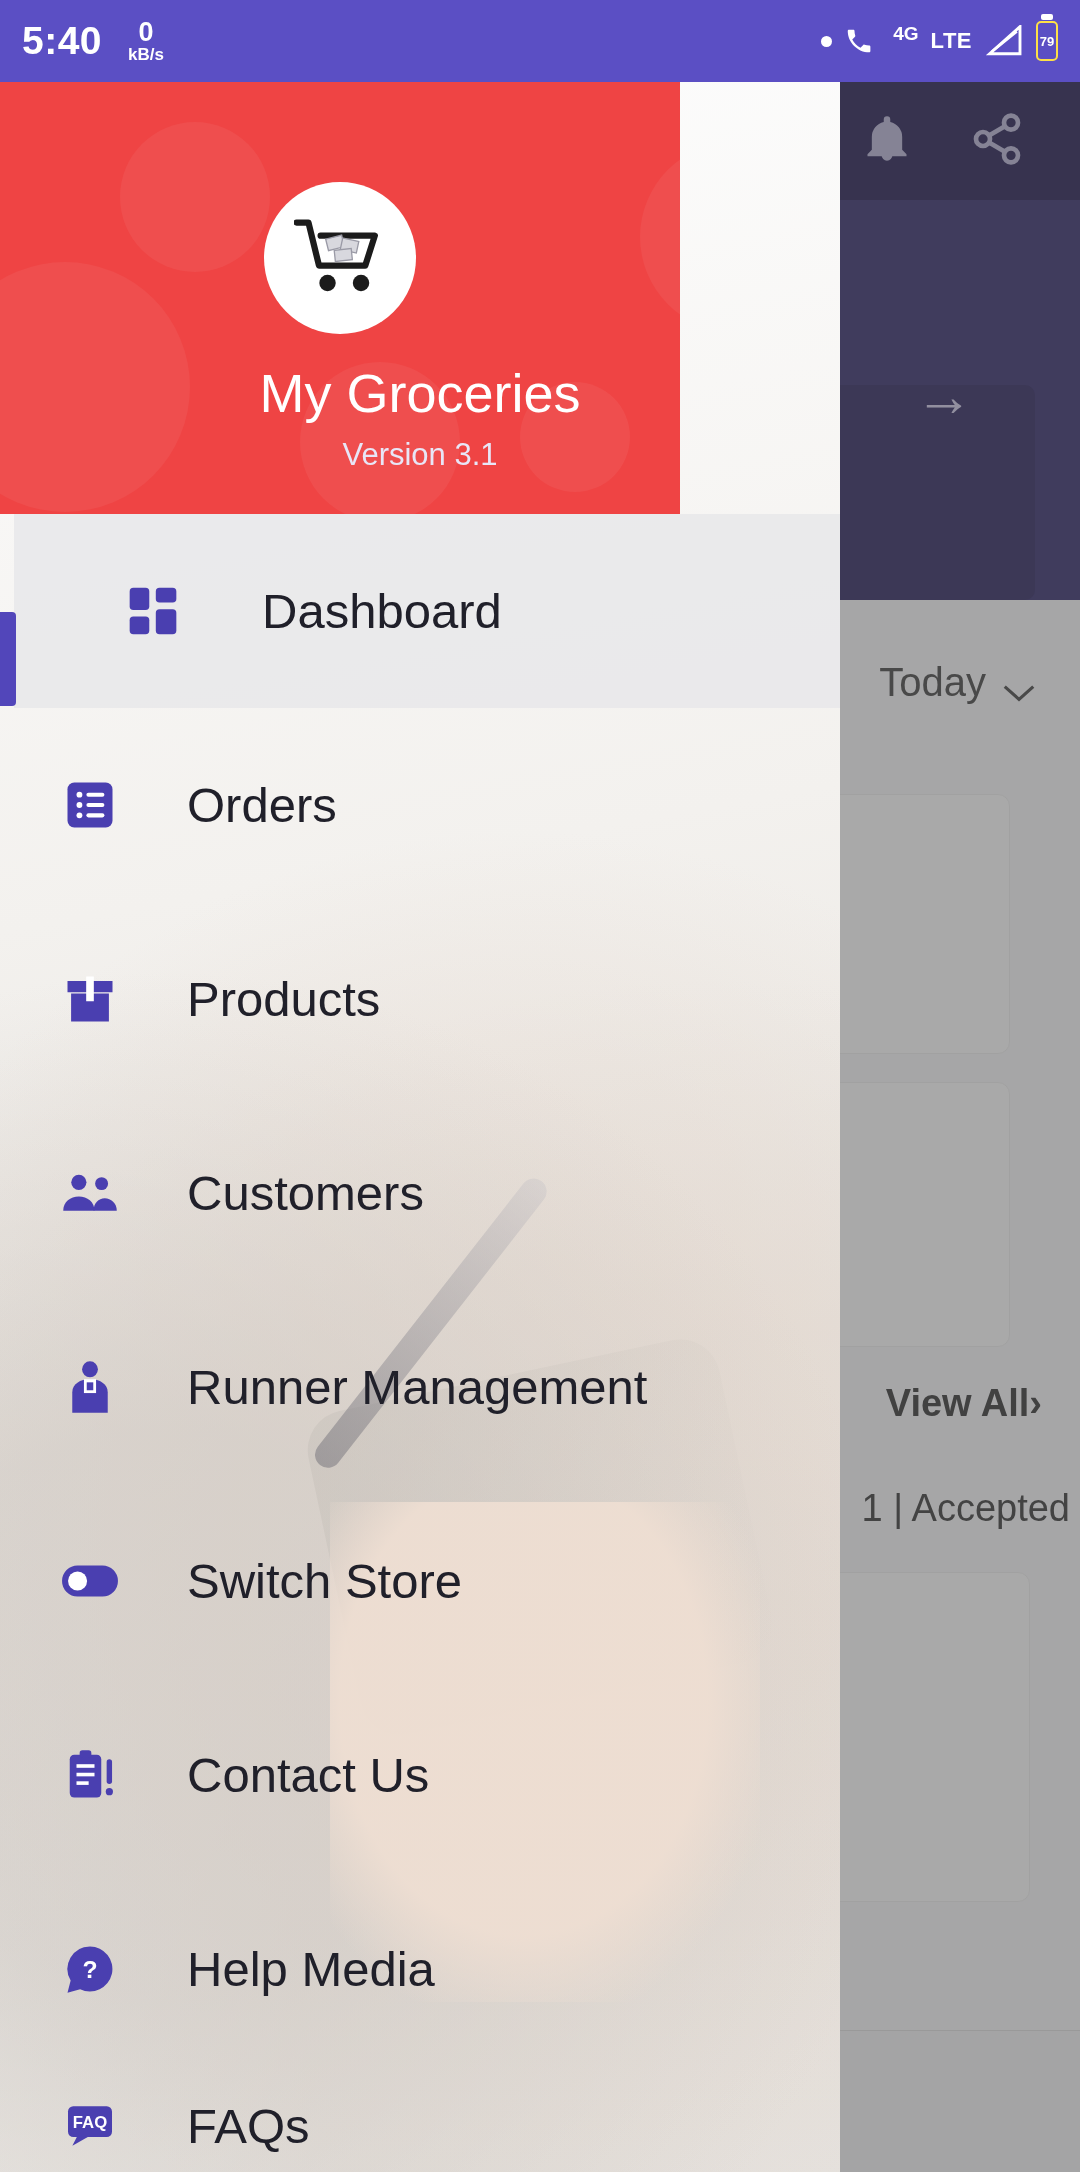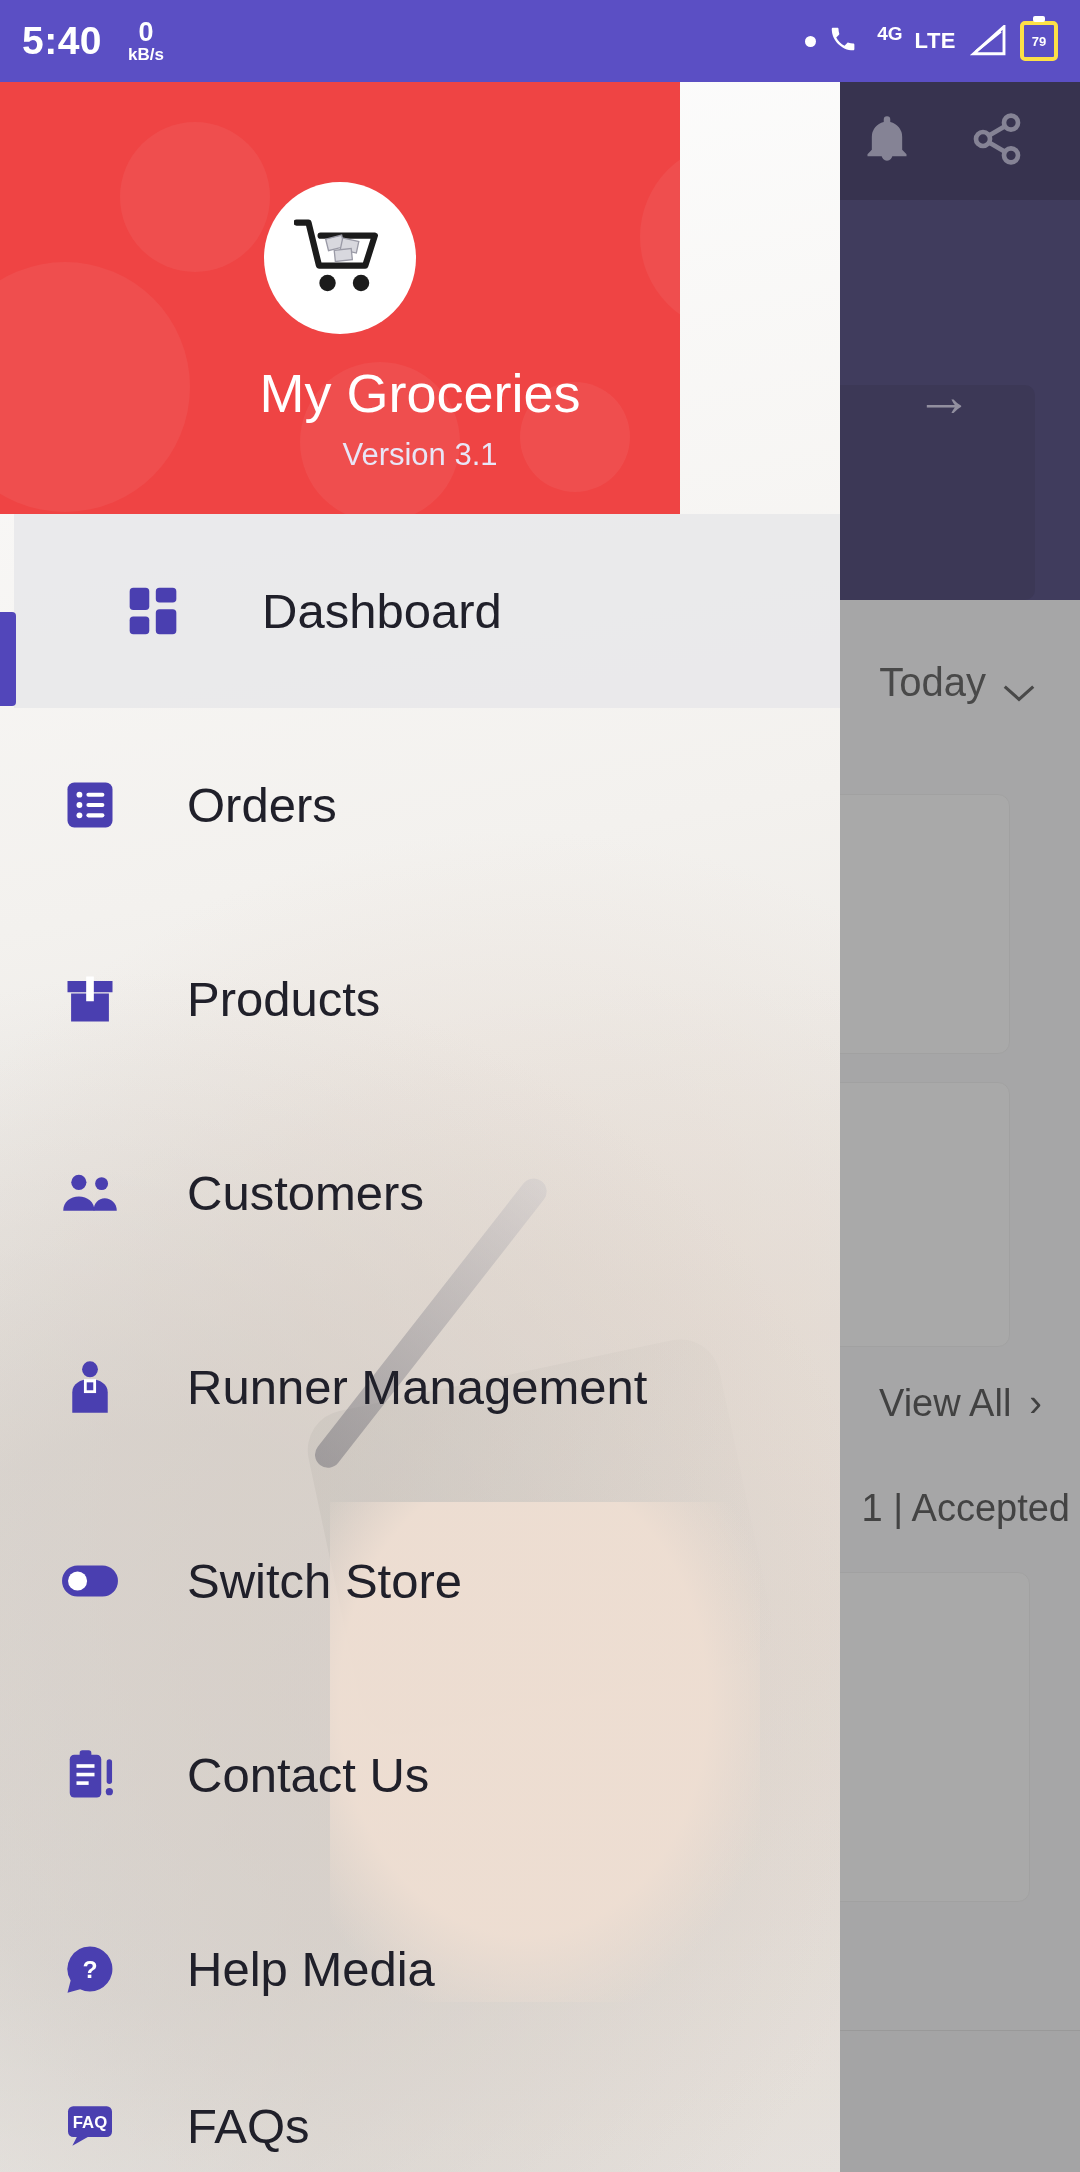--- a/index.html
+++ b/index.html
@@ -31,25 +31,25 @@
   }
   .sb-net {
     margin-left: 26px; text-align: center; line-height: 1;
   }
   .sb-net-rate { font-size: 27px; font-weight: bold; }
   .sb-net-unit { font-size: 17px; font-weight: bold; margin-top: 2px; }
   .sb-right {
     margin-left: auto; display: flex; align-items: center; gap: 12px;
   }
   .sb-dot { width: 11px; height: 11px; border-radius: 50%; background: #ffffff; }
-  .sb-phone-grp { display: flex; align-items: flex-start; gap: 19px; }
+  .sb-phone-grp { display: flex; align-items: center; gap: 19px; }
   .sb-4g { font-size: 19px; font-weight: bold; line-height: 1; margin-bottom: 16px;}
   .sb-lte { font-size: 22px; font-weight: bold; letter-spacing: 0.5px; }
   .sb-batt {
-    width: 38px; height: 40px; border: 4px solid #fde047; border-radius: 5px;
+    width: 22px; height: 40px; border: 2px solid #fde047; border-radius: 5px;
     position: relative; display:flex; align-items:center; justify-content:center;
     font-size: 13px; font-weight: bold;
   }
   .sb-batt::before {
     content:""; position: absolute; top: -9px; left: 50%; transform: translateX(-50%);
     width: 12px; height: 6px; background: #fff; border-radius: 2px;
   }
 
   
   .bg-app {
@@ -92,21 +92,21 @@
   .bg-card1 span { font-size: 44px; font-weight: bold; color: #2a2456; margin-left: -15px;}
   .bg-card2 {
     position: absolute; top: 1000px; left: 590px; width: 420px; height: 265px;
     background: #fafafa; border-radius: 12px; border: 1px solid #ececec;
     display:flex; align-items:center; justify-content:flex-start;
   }
   .bg-card2 span { font-size: 44px; font-weight: bold; color: #2a2456; margin-left: -40px; }
   .bg-viewall {
     position: absolute; top: 1300px; right: 38px;
     font-size: 38px; color: #3d3d3d;
-    display:flex; align-items:center; gap: 18px;
+    display:flex; align-items:center;  font-weight: bold;
   }
   .bg-accepted {
     position: absolute; top: 1405px; right: 10px;
     font-size: 38px; color: #404040;
   }
   .bg-ordercard {
     position: absolute; top: 1490px; left: 590px; width: 440px; height: 330px;
     background: #fafafa; border-radius: 12px; border: 1px solid #ececec;
   }
   .bg-circle-green {

